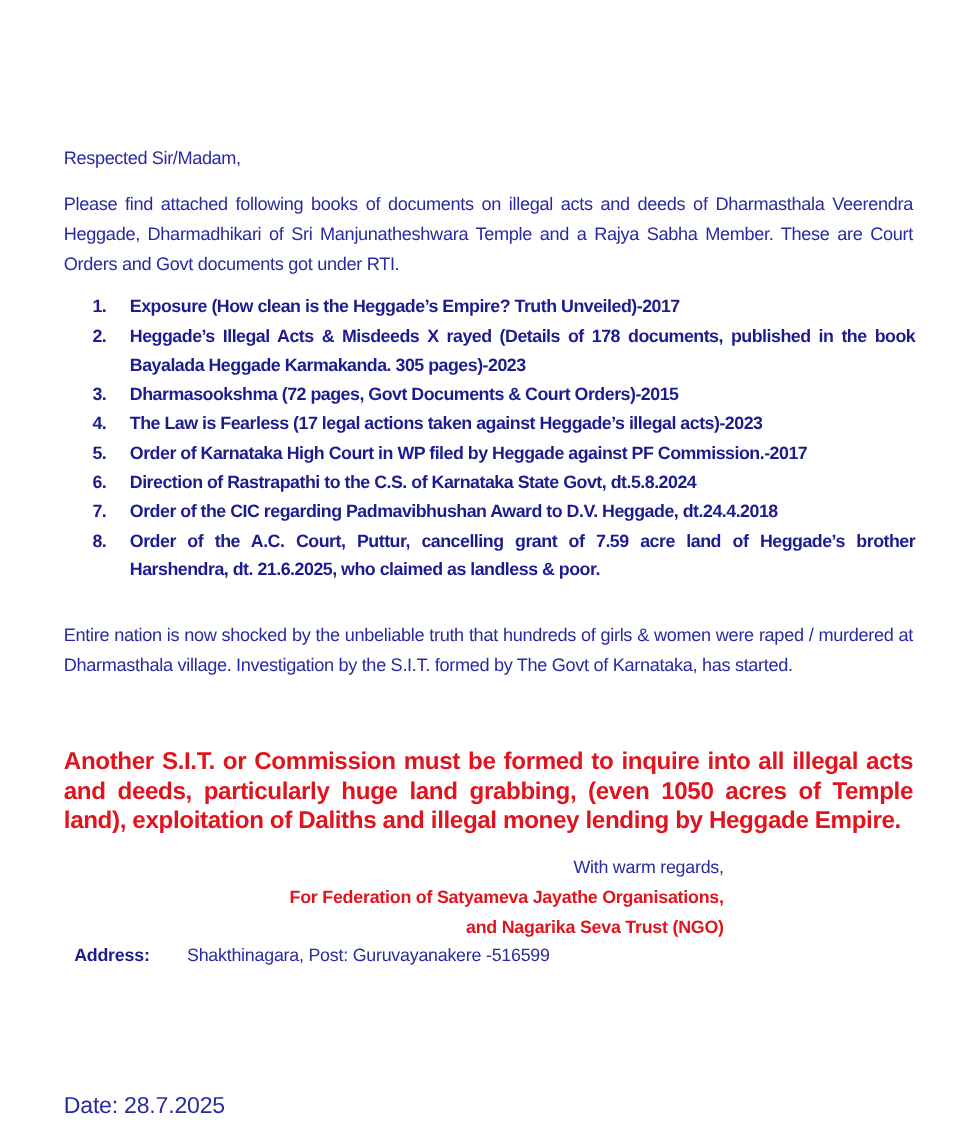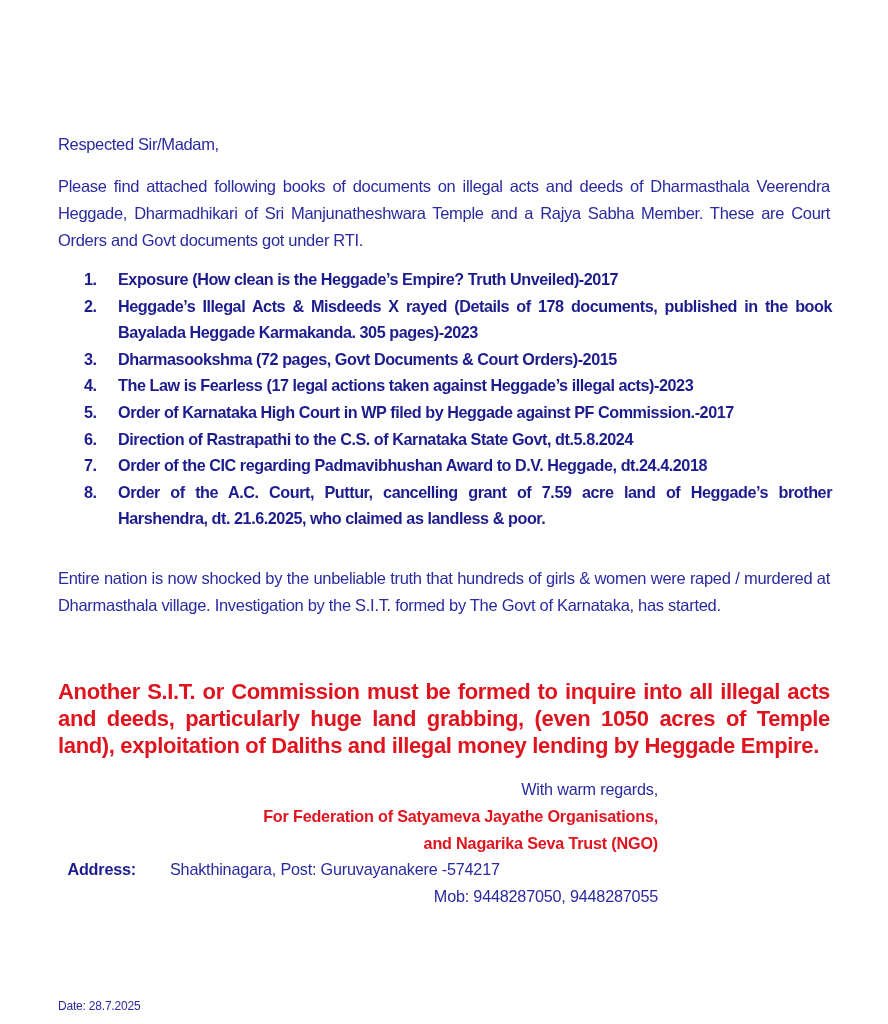--- a/index.html
+++ b/index.html
@@ -107,21 +107,21 @@
       text-align: right;
     }
     .sign .line { white-space: nowrap; }
     .addr-row { display: flex; white-space: nowrap; gap: 34px; }
     .addr-label { width: 78px; }
     .addr-indent { padding-left: 78px; white-space: nowrap; }
     .date {
       position: absolute;
       left: 58px;
       top: 993px;
-      font-size: 12px;
+      font-size: 21px;
       line-height: 26px;
       letter-spacing: -0.2px;
     }
   </style>
 </head>
 <body>
 
 <div class="page">
 
 
@@ -167,20 +167,19 @@
   <div class="para2 blue">Entire nation is now shocked by the unbeliable truth that hundreds of girls &amp; women were raped / murdered at Dharmasthala village. Investigation by the S.I.T. formed by The Govt of Karnataka, has started.</div>
 
   <div class="para3 red-bold">Another S.I.T. or Commission must be formed to inquire into all illegal acts and deeds, particularly huge land grabbing, (even 1050 acres of Temple land), exploitation of Daliths and illegal money lending by Heggade Empire.</div>
 
   <div class="sign">
     <div class="line blue">With warm regards,</div>
     <div class="line red-bold">For Federation of Satyameva Jayathe Organisations,</div>
     <div class="line red-bold">and Nagarika Seva Trust (NGO)</div>
     <div class="addr-row">
       <span class="addr-label navy-bold">Address:</span>
-      <span class="blue">Shakthinagara, Post: Guruvayanakere -574217</span>
+      <span class="blue">Shakthinagara, Post: Guruvayanakere -516599</span>
     </div>
-    <div class="addr-indent blue">Mob: 9448287050, 9448287055</div>
   </div>
 
   <div class="date blue">Date: 28.7.2025</div>
 
 </div>
 
 </body></html>

